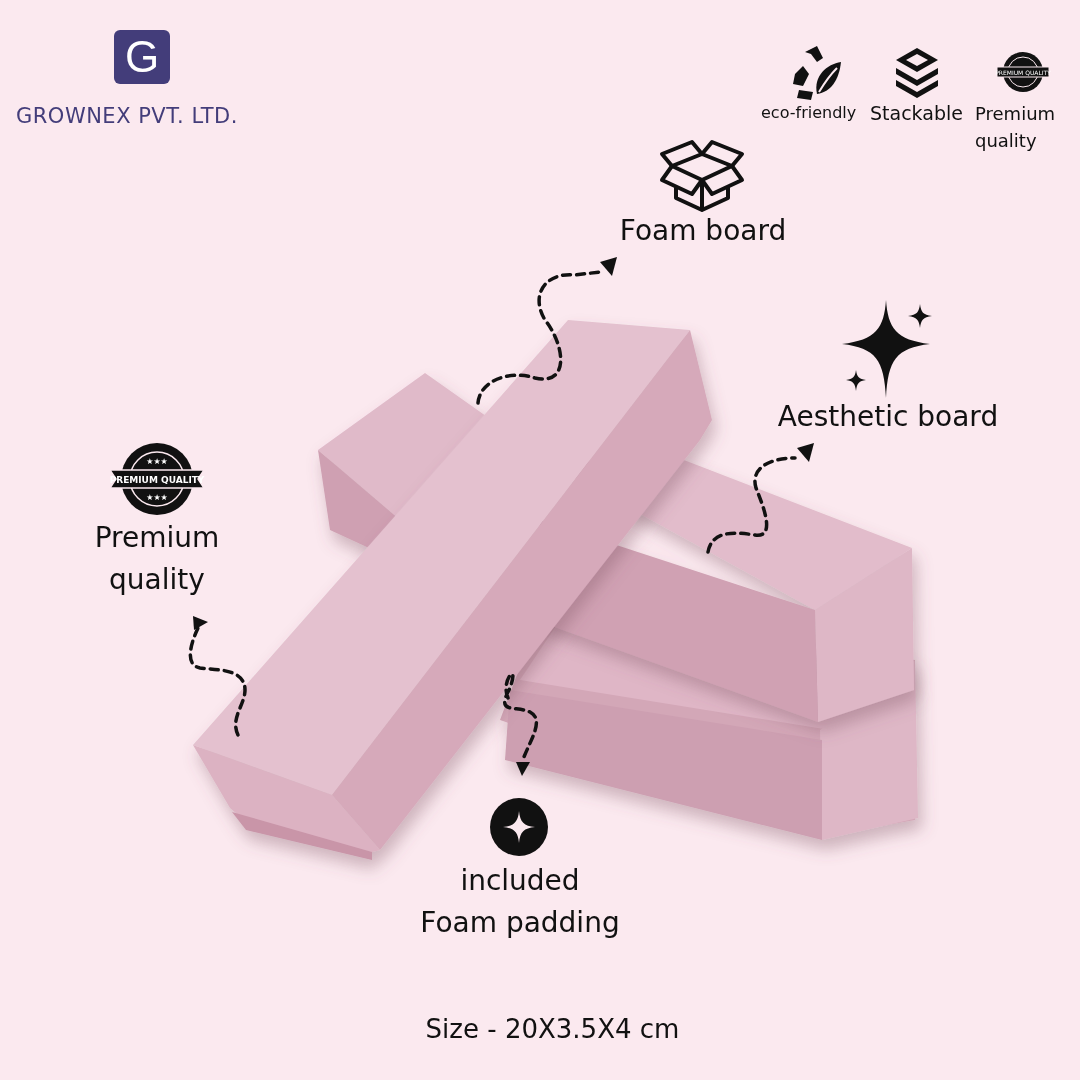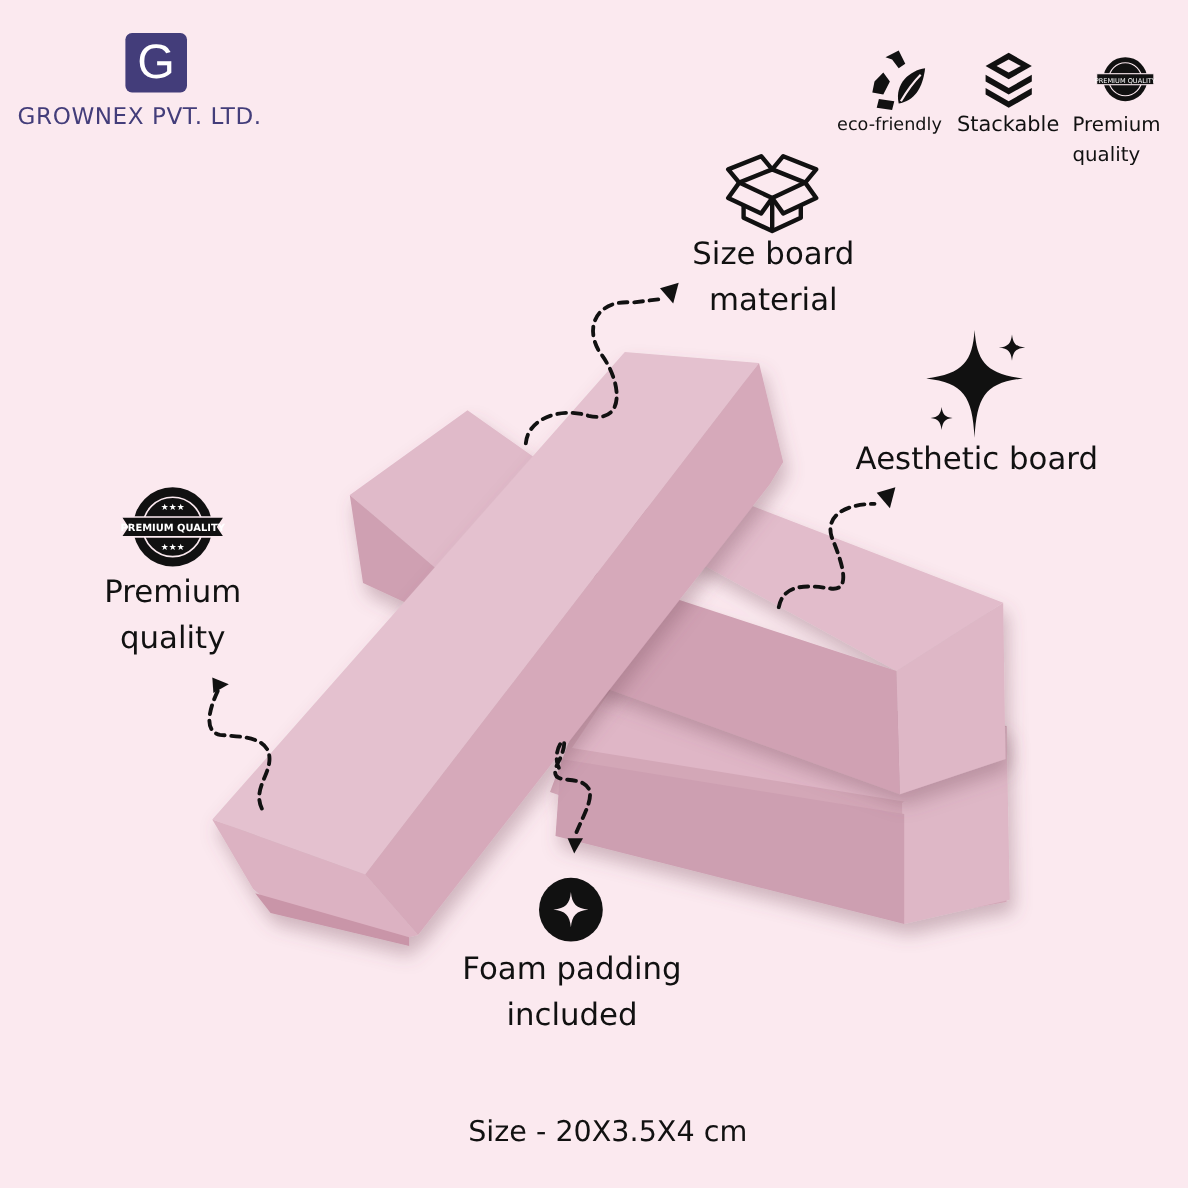--- a/index.html
+++ b/index.html
@@ -10,21 +10,21 @@
     color: #111;
     position: relative;
   }
   .abs { position: absolute; }
   .logo-box {
     left: 114px; top: 30px; width: 56px; height: 54px;
     background: #433d7a; border-radius: 6px;
     display: flex; align-items: center; justify-content: center;
   }
   .logo-box span { color: #fff; font-size: 44px; font-weight: 300; line-height: 1; font-family: "Liberation Sans", sans-serif; }
-  .brand { left: 16px; top: 94px; font-size: 21px; color: #433d7a; letter-spacing: 0.5px; font-family: "DejaVu Sans", sans-serif; }
+  .brand { left: 16px; top: 104px; font-size: 21px; color: #433d7a; letter-spacing: 0.5px; font-family: "DejaVu Sans", sans-serif; }
   .small-label { font-size: 16px; text-align: left; white-space: nowrap; }
   .label { font-size: 28px; text-align: center; line-height: 42px; white-space: nowrap; }
   .size { left: 0; width: 1105px; top: 1014px; font-size: 26px; text-align: center; }
   svg { overflow: visible; }
 </style>
 </head>
 <body>
 
 <div class="abs logo-box">
   <span>G</span>
@@ -112,22 +112,21 @@
 <div class="abs" style="left:660px;top:140px;width:84px;height:72px">
   <svg width="84" height="72" viewBox="0 0 84 72" fill="none" stroke="#111" stroke-width="4" stroke-linejoin="round">
     <polygon points="12,26 42,14 72,26 42,40"></polygon>
     <polyline points="12,26 2,14 32,2 42,14 52,2 82,14 72,26"></polyline>
     <polyline points="12,26 2,40 32,54 42,40 52,54 82,40 72,26"></polyline>
     <polyline points="16,46 16,58 42,70 68,58 68,46"></polyline>
     <line x1="42" y1="40" x2="42" y2="70"></line>
   </svg>
 </div>
 <div class="abs label" style="left:598px;top:210px;width:210px">
-  <div>Size board</div>
-  <div>material</div>
+  <div>Foam board</div>
 </div>
 
 <div class="abs" style="left:840px;top:298px;width:96px;height:100px">
   <svg width="96" height="100" viewBox="0 0 96 100" fill="#111">
     <path d="M46 2 C48 30 56 42 90 46 C56 50 48 62 46 100 C44 62 36 50 2 46 C36 42 44 30 46 2 Z"></path>
     <path d="M80 6 C81 14 83 17 92 18 C83 19 81 22 80 30 C79 22 77 19 68 18 C77 17 79 14 80 6 Z"></path>
     <path d="M16 72 C17 79 19 81 26 82 C19 83 17 85 16 93 C15 85 13 83 6 82 C13 81 15 79 16 72 Z"></path>
   </svg>
 </div>
 <div class="abs label" style="left:770px;top:396px;width:236px">Aesthetic board</div>
@@ -147,17 +146,17 @@
   <div>quality</div>
 </div>
 
 <div class="abs" style="left:489px;top:797px;width:60px;height:60px">
   <svg width="60" height="60" viewBox="0 0 60 60">
     <circle cx="30" cy="30" r="29" fill="#111"></circle>
     <path d="M30 14 C31 25 35 29 46 30 C35 31 31 35 30 46 C29 35 25 31 14 30 C25 29 29 25 30 14 Z" fill="#fbe9ef"></path>
   </svg>
 </div>
 <div class="abs label" style="left:400px;top:860px;width:240px">
+  <div>included</div>
   <div>Foam padding</div>
-  <div>included</div>
 </div>
 
 <div class="abs size">Size - 20X3.5X4 cm</div>
 
 </body></html>

